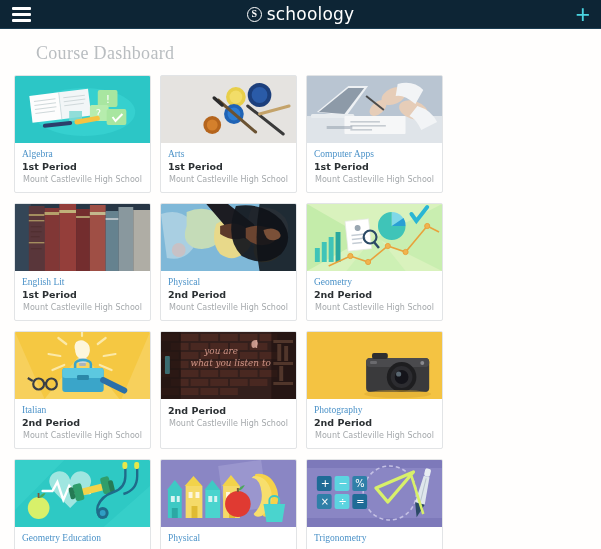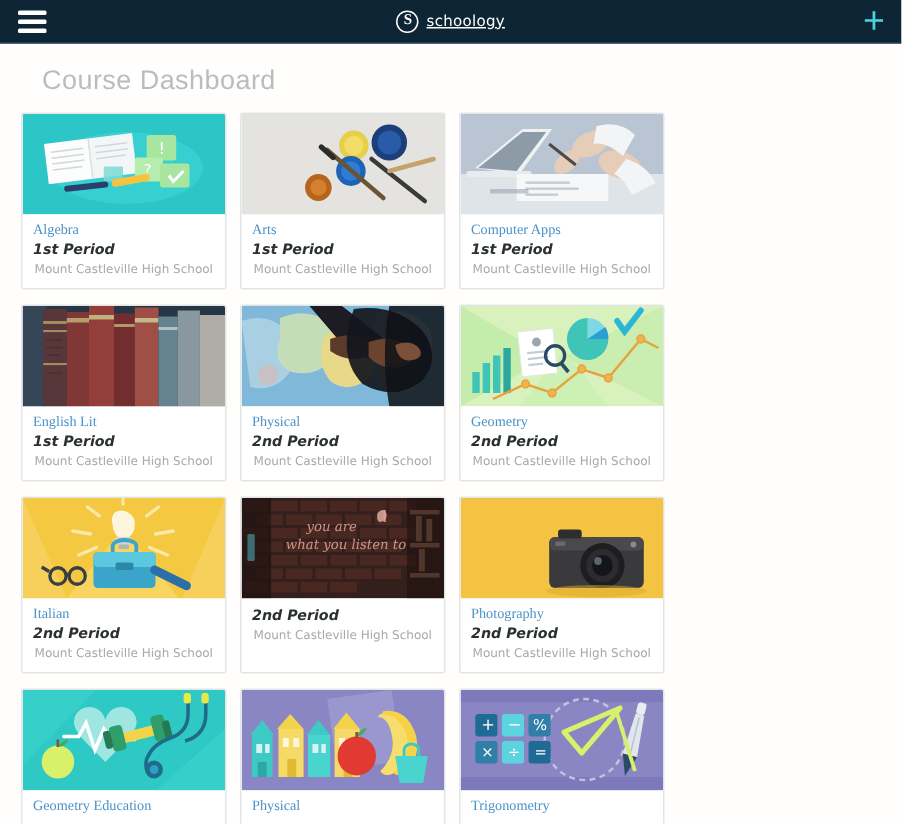--- a/index.html
+++ b/index.html
@@ -50,44 +50,44 @@
     border-radius: 50%;
     color: #ffffff;
     font-size: 10px;
     font-weight: bold;
     line-height: 12px;
     text-align: center;
     font-family: "Liberation Serif", serif;
   }
   .logo-text {
     color: #ffffff;
-    font-size: 10px;
+    font-size: 17px;
     letter-spacing: 0.2px;
     font-family: "DejaVu Sans", sans-serif;
-    text-decoration: underline;
   }
   .plus-btn {
     position: absolute;
     right: 11px;
     color: #4ad4e0;
     font-size: 25px;
     line-height: 25px;
     font-weight: 300;
     cursor: pointer;
     font-family: "Liberation Sans", sans-serif;
   }
 
   
   .page-title {
     font-size: 18px;
     color: #b9bdc0;
     font-weight: 300;
     letter-spacing: 0.3px;
-    padding: 14px 0 11px 28px;
-    font-family: Liberation Sans, sans-serif;
+    padding: 14px 0 11px 12px;
+    font-family: Liberation Serif, serif;
+    margin-left: 24px;
   }
 
   
   .grid {
     display: flex;
     flex-wrap: wrap;
     gap: 10px 9px;
     padding: 0 14px;
   }
   .card {
@@ -110,21 +110,20 @@
     color: #4b92c8;
     margin-bottom: 2px;
     font-family: Liberation Serif, serif;
   }
   .c-period {
     font-size: 9.5px;
     color: #2b3033;
     font-weight: bold;
     margin-bottom: 3px;
     font-family: "DejaVu Sans", sans-serif;
-    font-style: italic;
   }
   .c-school {
     font-size: 8px;
     color: #a5a9ac;
     font-family: "DejaVu Sans", sans-serif;
     text-align: center;
   }
   .thumb svg { display: block; width: 100%; height: 100%; }
 </style>
 </head>

